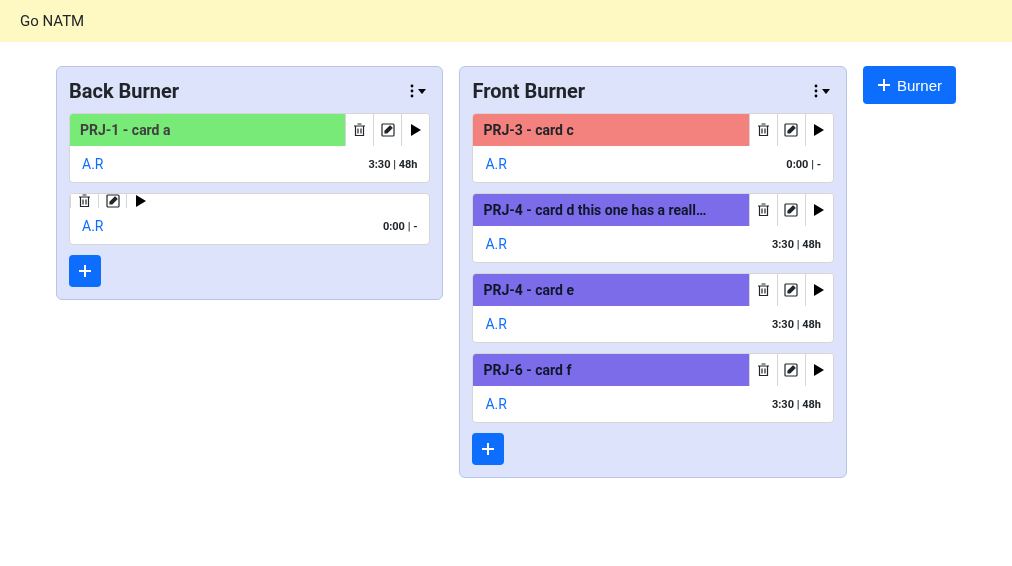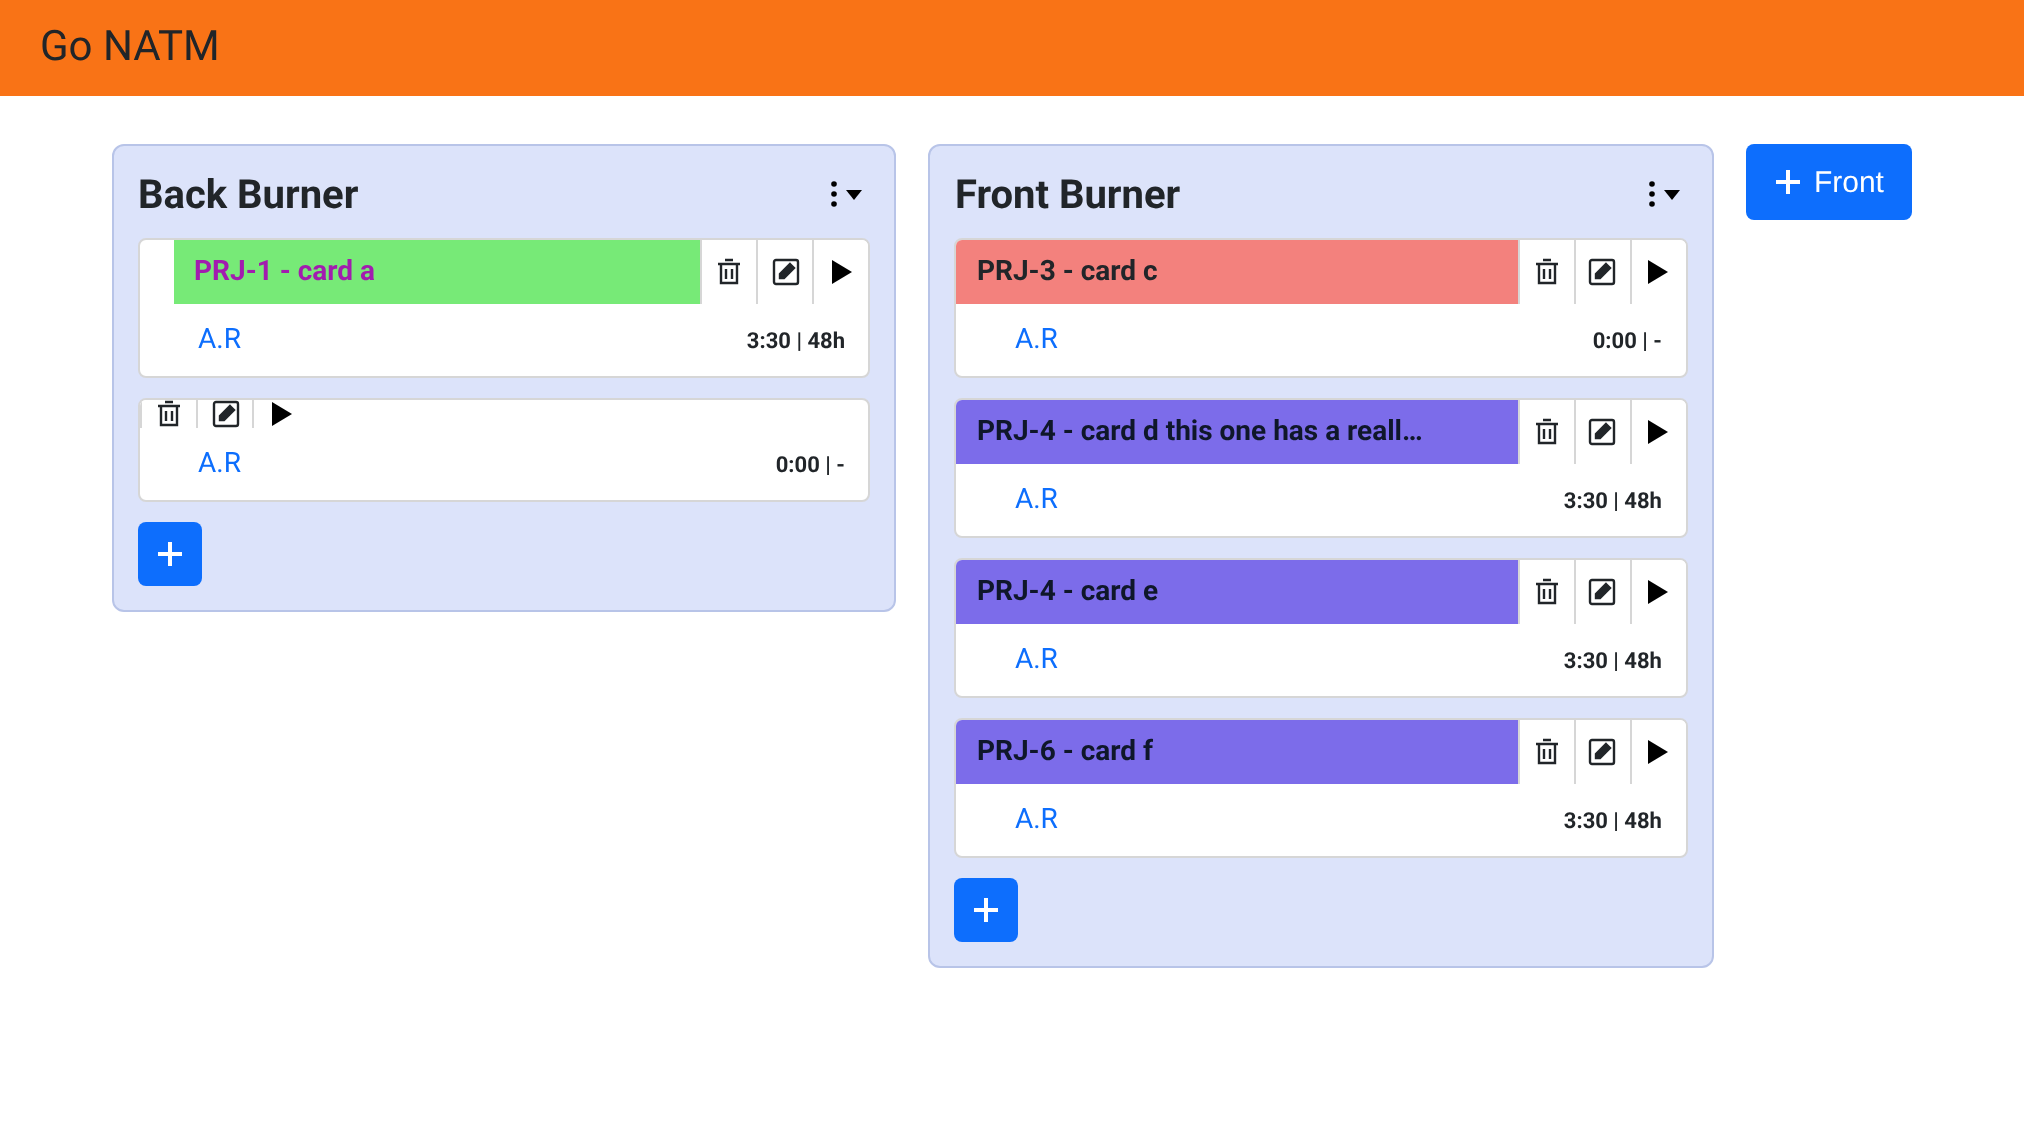--- a/index.html
+++ b/index.html
@@ -1,17 +1,17 @@
 <!DOCTYPE html>
 <html><head>
   <meta charset="utf-8">
   <style>
     * { box-sizing: border-box; margin: 0; padding: 0; }
     body { font-family: -apple-system, BlinkMacSystemFont, "Segoe UI", Roboto, Helvetica, Arial, sans-serif; background: #fff; color: #212529; }
-    .navbar { background: #f97316; padding: 12px 20px; font-size: 21px; }
+    .navbar { background: #fef9c3; padding: 12px 20px; font-size: 15px; }
     .board { display: flex; gap: 16px; padding: 24px 56px; align-items: flex-start; }
     .column {
       background: #dce3fa;
       border: 1px solid #b8c4e8;
       border-radius: 6px;
       width: 400px;
       padding: 12px;
     }
     .col-head { display: flex; justify-content: space-between; align-items: center; margin-bottom: 10px; }
     .col-title { font-size: 20px; font-weight: 700; color: #212529; }
@@ -26,39 +26,39 @@
     .card-head { display: flex; align-items: stretch; }
     .card-title {
       flex: 1;
       padding: 8px 10px;
       font-weight: 700;
       font-size: 14px;
       white-space: nowrap;
       overflow: hidden;
       text-overflow: ellipsis;
     }
-    .c-green  { background: #77ea77; color: #a21caf; margin-left: 17px; }
+    .c-green  { background: #77ea77; color: #404040; }
     .c-red    { background: #f3817d; color: #212529; }
     .c-purple { background: #7c6cea; color: #0f172a; }
     .icon-btn {
       width: 28px;
       background: #fff;
       border: none;
       border-left: 1px solid #d6d6d6;
       display: flex; align-items: center; justify-content: center;
       cursor: pointer;
       font-size: 14px;
       color: #212529;
     }
     .card-body {
       display: flex; justify-content: space-between; align-items: center;
       padding: 10px 12px;
       font-size: 14px;
     }
-    .assignee { color: #0d6efd; cursor: pointer; margin-left: 17px; }
+    .assignee { color: #0d6efd; cursor: pointer; }
     .time { font-weight: 700; font-size: 11px; }
     .add-btn {
       width: 32px; height: 32px;
       border: none; border-radius: 4px;
       background: #0d6efd; color: #fff;
       font-size: 18px; font-weight: 600;
       display: flex; align-items: center; justify-content: center;
       cursor: pointer;
       margin-top: 4px;
     }
@@ -284,16 +284,16 @@
       <svg width="14" height="14" viewBox="0 0 14 14" stroke="#fff" stroke-width="2">
           <path d="M7 1v12M1 7h12"></path>
         </svg>
     </button>
   </div>
 
   <button class="status-btn">
     <svg width="14" height="14" viewBox="0 0 14 14" stroke="#fff" stroke-width="2" fill="none">
         <path d="M7 1v12M1 7h12"></path>
       </svg>
-    <span>Front</span>
+    <span>Burner</span>
   </button>
 
 </div>
 
 </body></html>

